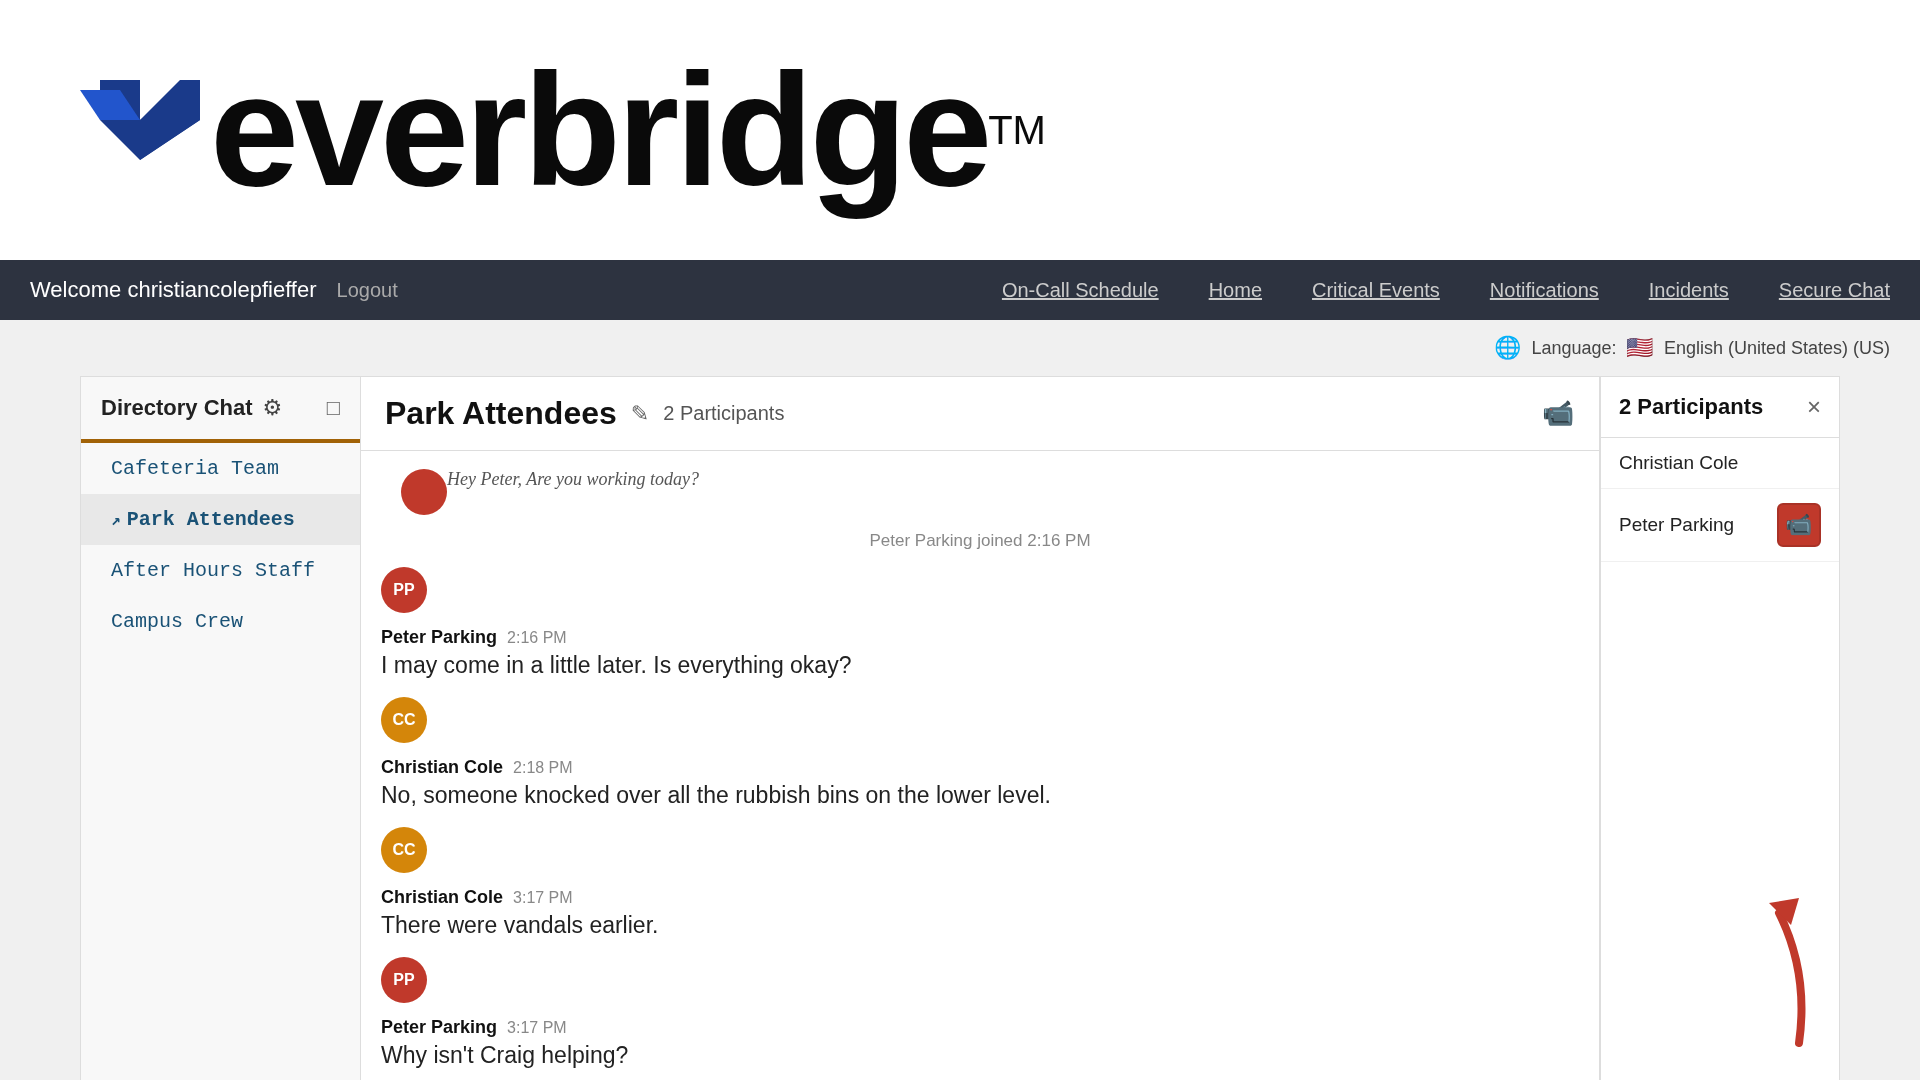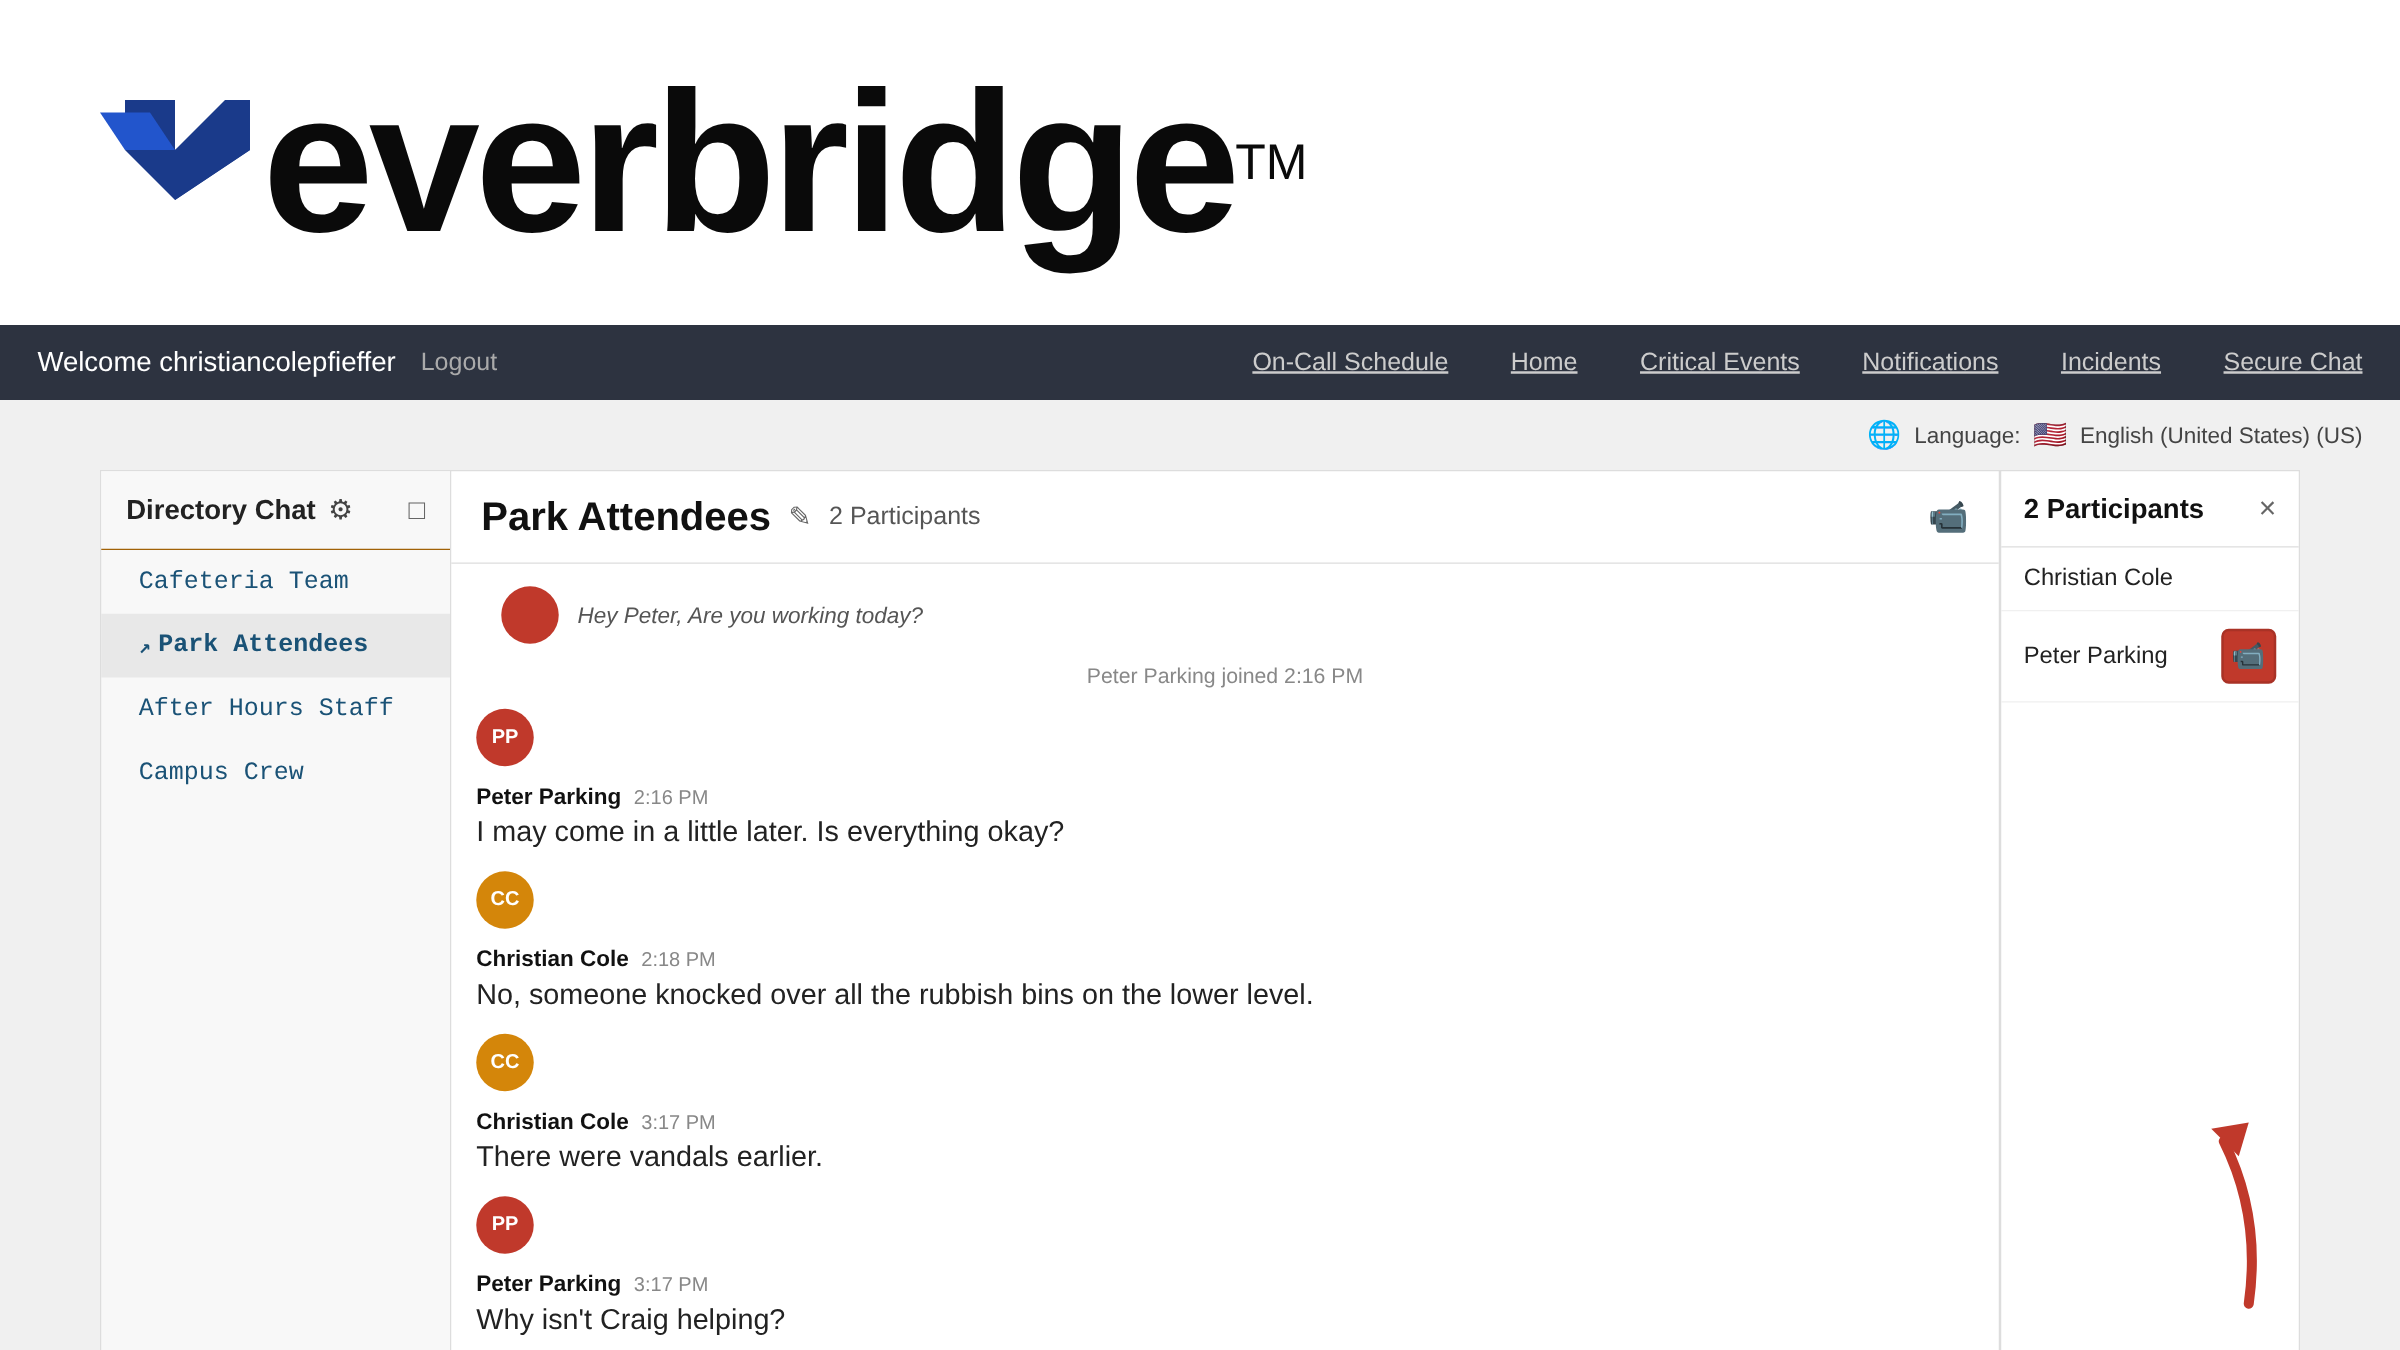--- a/index.html
+++ b/index.html
@@ -94,21 +94,21 @@
       width: 280px;
       background: #f8f8f8;
       border: 1px solid #ddd;
       border-right: none;
       padding: 0;
     }
     .sidebar-header {
       display: flex;
       align-items: center;
       padding: 18px 20px;
-      border-bottom: 1px solid #a16207;
+      border-bottom: 4px solid #a16207;
       background: #f8f8f8;
     }
     .sidebar-title {
       font-size: 22px;
       font-weight: bold;
       color: #222;
     }
     .sidebar-gear {
       font-size: 22px;
       margin-left: 10px;
@@ -322,24 +322,24 @@
       padding: 16px 18px;
       font-size: 14px;
       color: #1a5276;
       cursor: pointer;
       margin-top: auto;
     }
 
     
     .prev-message {
       display: flex;
-      align-items: center;
-      gap: 15px;
+      gap: 0;
       padding: 8px 20px 0 20px;
       margin-bottom: 8px;
+      font-family: Liberation Serif, serif;
     }
     .prev-avatar {
       width: 46px;
       height: 46px;
       border-radius: 50%;
       background: #c0392b;
       flex-shrink: 0;
     }
     .prev-text {
       font-size: 18px;

